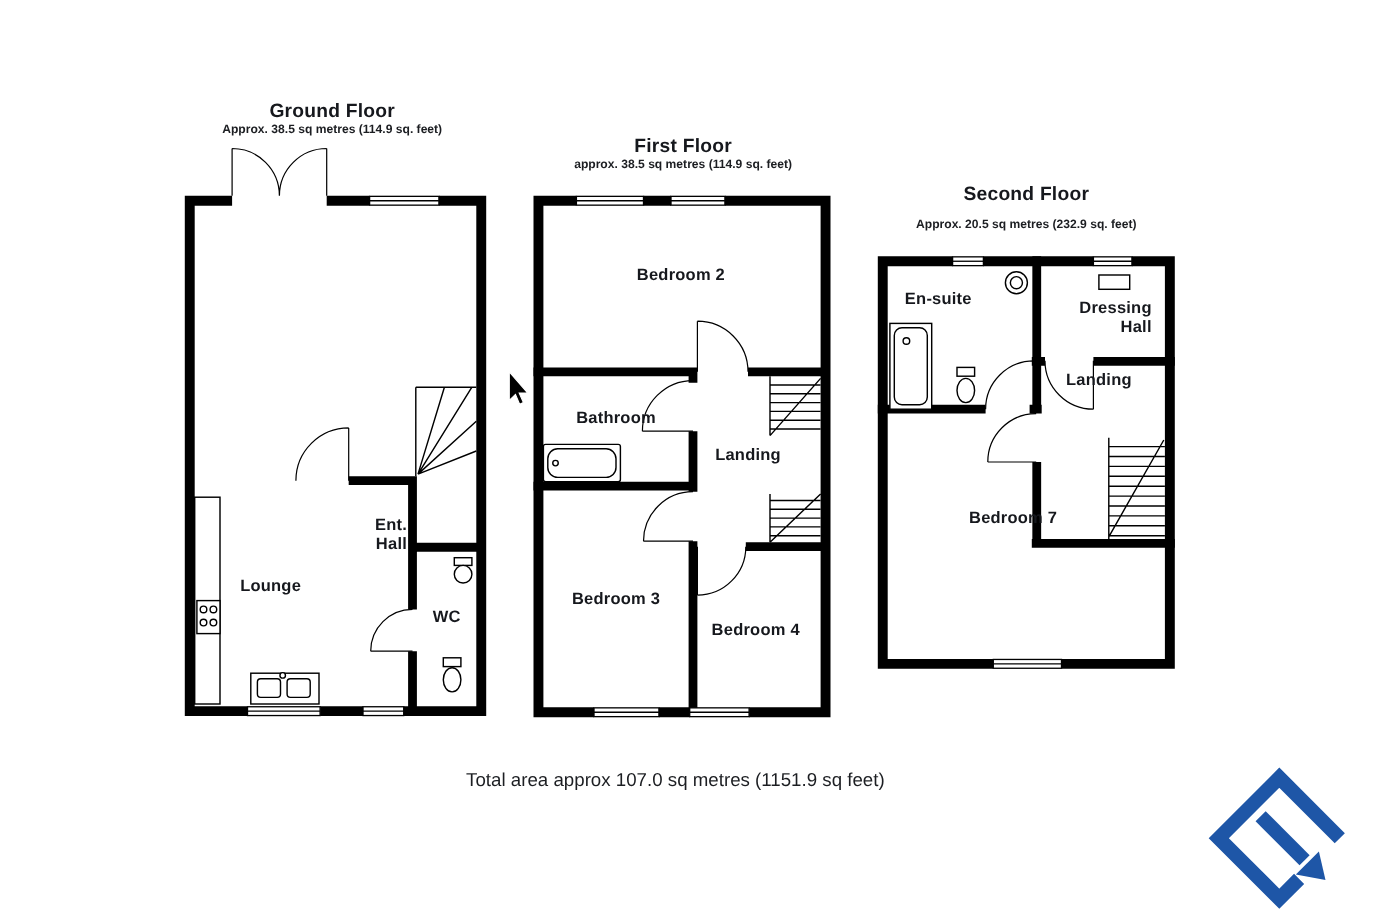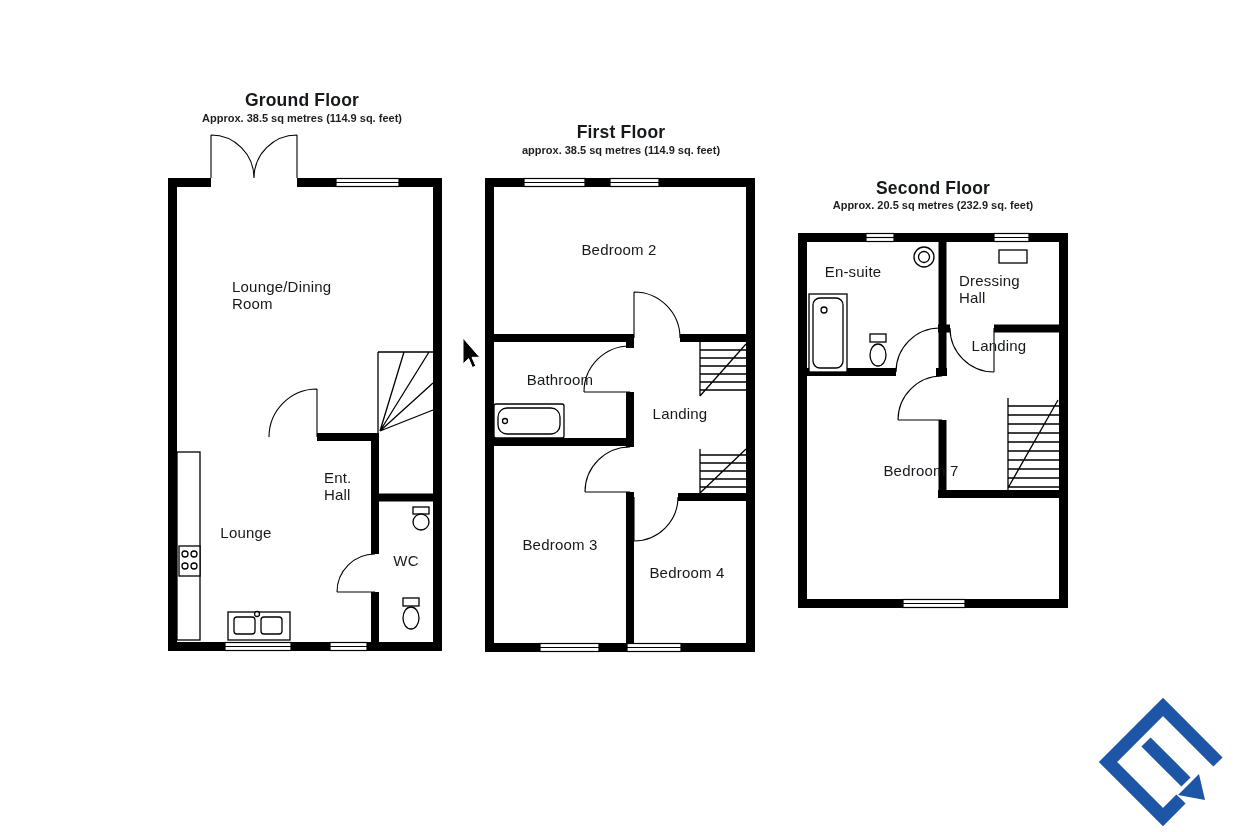--- a/index.html
+++ b/index.html
@@ -4,25 +4,25 @@
 <style>
   html,body{margin:0;padding:0;}
   body{
     width:1248px;height:832px;background:#ffffff;position:relative;
     font-family:"Liberation Sans","DejaVu Sans",sans-serif;overflow:hidden;
   }
   .stage{position:absolute;left:0;top:0;width:1248px;height:832px;}
   svg{position:absolute;left:0;top:0;}
   .flabel{
     position:absolute;transform:translate(-50%,-50%);
-    text-align:left;color:#16181d;line-height:1.15;
+    text-align:right;color:#16181d;line-height:1.15;
   }
   .floor-title{font-size:17.5px;font-weight:700;white-space:nowrap;letter-spacing:.2px;}
   .floor-sub{font-size:11px;font-weight:700;white-space:nowrap;color:#1c1e22;}
-  .room-label{font-size:15px;font-weight:400;white-space:nowrap;letter-spacing:.2px;}
+  .room-label{font-size:15px;font-weight:700;white-space:nowrap;letter-spacing:.2px;}
   .room-label.wrap{white-space:normal;}
   .total-label{font-size:17px;font-weight:400;color:#1c1e22;white-space:nowrap;}
   
   .wall{stroke:#000;stroke-width:9;fill:none;}
   .wall-i{stroke:#000;stroke-width:8;fill:none;}
   .door{stroke:#000;stroke-width:1.1;fill:none;}
   .thin{stroke:#000;stroke-width:1.3;fill:none;}
   .fix{stroke:#000;stroke-width:1.3;fill:#fff;}
   .winbox{fill:#fff;stroke:#000;stroke-width:1.2;}
   .winline{stroke:#000;stroke-width:1.2;}
@@ -213,33 +213,33 @@
       <polygon points="1205,800 1199,774 1178,795" fill="#1e56a7"></polygon>
     </g>
   </svg>
 
   <div class="flabel floor-title" style="left:302px;top:100px">Ground Floor</div>
   <div class="flabel floor-sub" style="left:302px;top:118px">Approx. 38.5 sq metres (114.9 sq. feet)</div>
 
   <div class="flabel floor-title" style="left:621px;top:132px">First Floor</div>
   <div class="flabel floor-sub" style="left:621px;top:150px">approx. 38.5 sq  metres (114.9 sq. feet)</div>
 
-  <div class="flabel floor-title" style="left:933px;top:188px">Second Floor</div>
+  <div class="flabel floor-title" style="left:933px;top:176px">Second Floor</div>
   <div class="flabel floor-sub" style="left:933px;top:205px">Approx. 20.5 sq metres (232.9 sq. feet)</div>
 
-  <div class="flabel room-label wrap" style="left:298px;top:295px;width:132px">Lounge/Dining Room</div>
   <div class="flabel room-label wrap" style="left:347px;top:486px;width:46px">Ent. Hall</div>
   <div class="flabel room-label" style="left:246px;top:533px">Lounge</div>
   <div class="flabel room-label" style="left:406px;top:561px">WC</div>
 
   <div class="flabel room-label" style="left:619px;top:250px">Bedroom 2</div>
   <div class="flabel room-label" style="left:560px;top:380px">Bathroom</div>
   <div class="flabel room-label" style="left:680px;top:414px">Landing</div>
   <div class="flabel room-label" style="left:560px;top:545px">Bedroom 3</div>
   <div class="flabel room-label" style="left:687px;top:573px">Bedroom 4</div>
 
   <div class="flabel room-label" style="left:853px;top:272px">En-suite</div>
   <div class="flabel room-label wrap" style="left:1003px;top:289px;width:88px">Dressing Hall</div>
   <div class="flabel room-label" style="left:999px;top:346px">Landing</div>
   <div class="flabel room-label" style="left:921px;top:471px">Bedroom 7</div>
 
+  <div class="flabel total-label" style="left:614px;top:709px">Total area approx 107.0 sq metres (1151.9 sq feet)</div>
 
 </div>
 
 </body></html>

